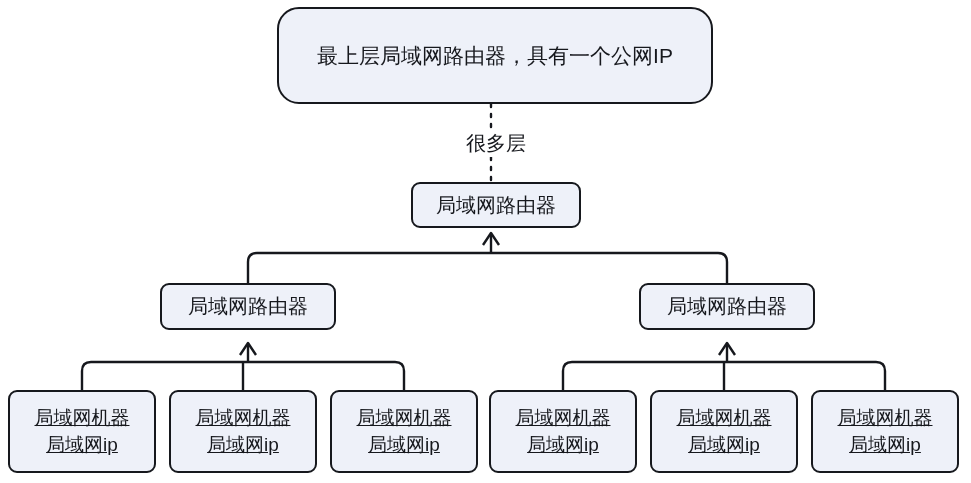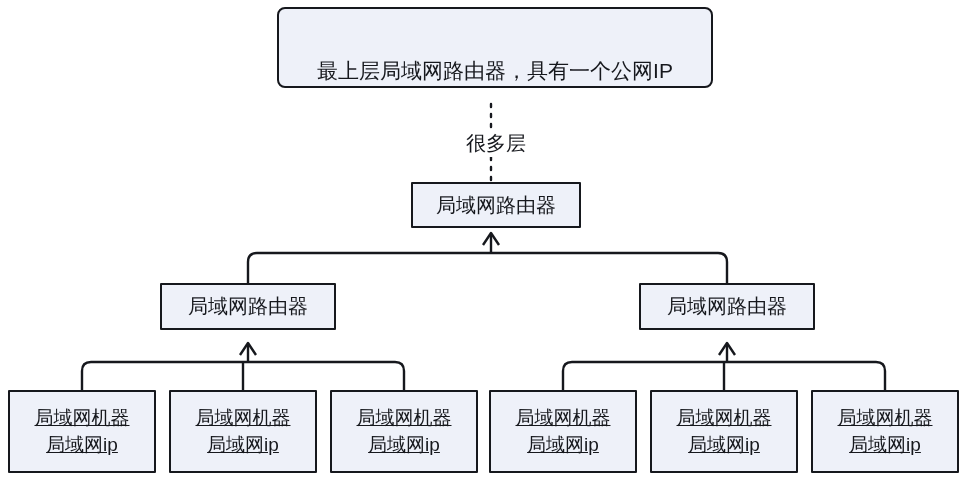--- a/index.html
+++ b/index.html
@@ -23,41 +23,40 @@
     top: 0;
     width: 971px;
     height: 483px;
     pointer-events: none;
   }
   .node {
     position: absolute;
     box-sizing: border-box;
     background: #eef1f9;
     border: 2px solid #16181d;
-    border-radius: 1px;
+    border-radius: 9px;
     display: flex;
     flex-direction: column;
     align-items: center;
     justify-content: center;
     color: #16181d;
     text-align: center;
     line-height: 1.42;
     white-space: nowrap;
   }
   .node .line {
     display: block;
   }
   .node-top {
     left: 277px;
     top: 7px;
     width: 436px;
-    height: 81px;
+    height: 97px;
     font-size: 21px;
-    border-radius: 8px;
-    justify-content: flex-end;
+    border-radius: 22px;
   }
   .node-router-mid {
     left: 411px;
     top: 182px;
     width: 170px;
     height: 46px;
     font-size: 20px;
   }
   .node-router-left {
     left: 160px;

